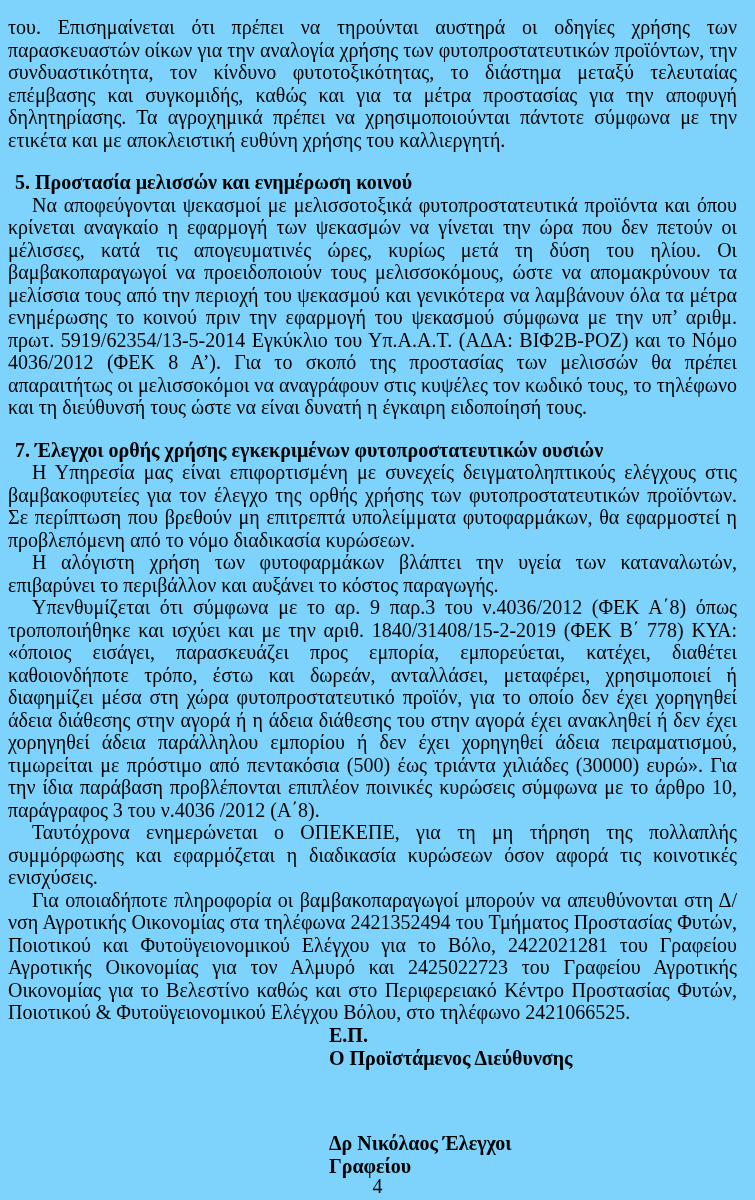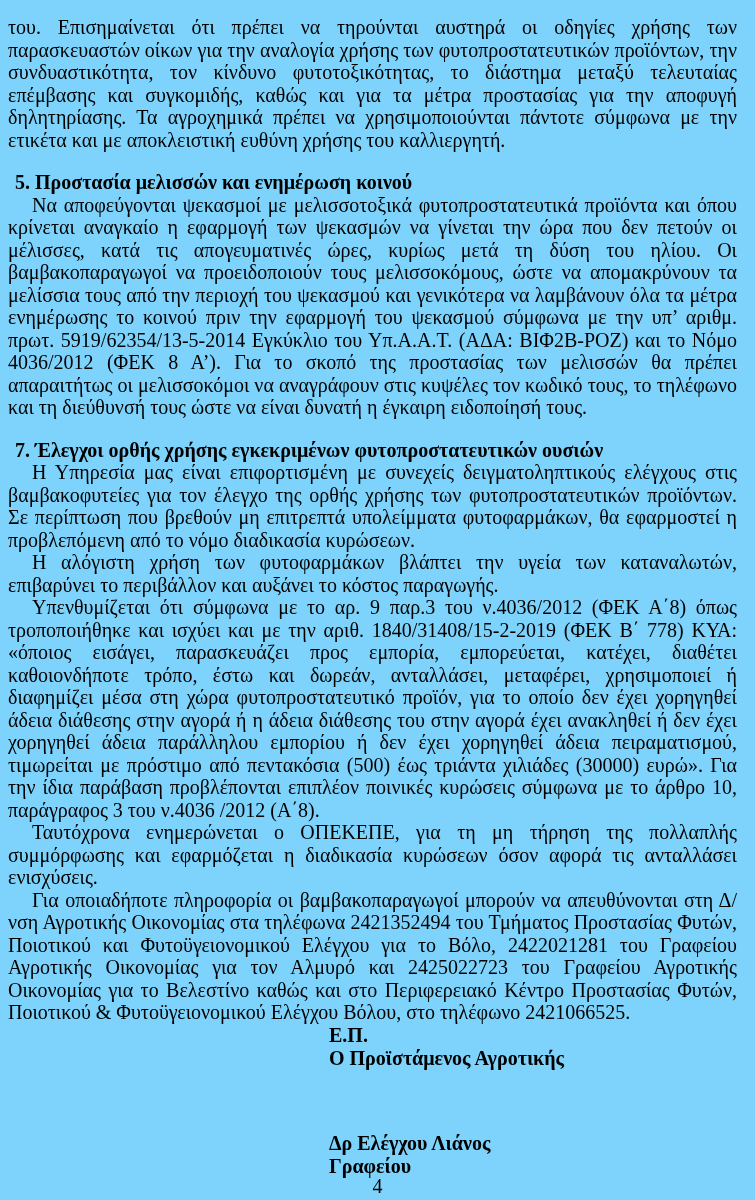--- a/index.html
+++ b/index.html
@@ -69,29 +69,29 @@
   <p class="para">Να αποφεύγονται ψεκασμοί με μελισσοτοξικά φυτοπροστατευτικά προϊόντα και όπου κρίνεται αναγκαίο η εφαρμογή των ψεκασμών να γίνεται την ώρα που δεν πετούν οι μέλισσες, κατά τις απογευματινές ώρες, κυρίως μετά τη δύση του ηλίου. Οι βαμβακοπαραγωγοί να προειδοποιούν τους μελισσοκόμους, ώστε να απομακρύνουν τα μελίσσια τους από την περιοχή του ψεκασμού και γενικότερα να λαμβάνουν όλα τα μέτρα ενημέρωσης το κοινού πριν την εφαρμογή του ψεκασμού σύμφωνα με την υπ’ αριθμ. πρωτ. 5919/62354/13-5-2014 Εγκύκλιο του Υπ.Α.Α.Τ. (ΑΔΑ: ΒΙΦ2Β-ΡΟΖ) και το Νόμο 4036/2012 (ΦΕΚ 8 Α’). Για το σκοπό της προστασίας των μελισσών θα πρέπει απαραιτήτως οι μελισσοκόμοι να αναγράφουν στις κυψέλες τον κωδικό τους, το τηλέφωνο και τη διεύθυνσή τους ώστε να είναι δυνατή η έγκαιρη ειδοποίησή τους.</p>
 
   <h2 class="heading">7. Έλεγχοι ορθής χρήσης εγκεκριμένων φυτοπροστατευτικών ουσιών</h2>
 
   <p class="para">Η Υπηρεσία μας είναι επιφορτισμένη με συνεχείς δειγματοληπτικούς ελέγχους στις βαμβακοφυτείες για τον έλεγχο της ορθής χρήσης των φυτοπροστατευτικών προϊόντων. Σε περίπτωση που βρεθούν μη επιτρεπτά υπολείμματα φυτοφαρμάκων, θα εφαρμοστεί η προβλεπόμενη από το νόμο διαδικασία κυρώσεων.</p>
 
   <p class="para">Η αλόγιστη χρήση των φυτοφαρμάκων βλάπτει την υγεία των καταναλωτών, επιβαρύνει το περιβάλλον και αυξάνει το κόστος παραγωγής.</p>
 
   <p class="para">Υπενθυμίζεται ότι σύμφωνα με το αρ. 9 παρ.3 του ν.4036/2012 (ΦΕΚ Α΄8) όπως τροποποιήθηκε και ισχύει και με την αριθ. 1840/31408/15-2-2019 (ΦΕΚ Β΄ 778) ΚΥΑ: «όποιος εισάγει, παρασκευάζει προς εμπορία, εμπορεύεται, κατέχει, διαθέτει καθοιονδήποτε τρόπο, έστω και δωρεάν, ανταλλάσει, μεταφέρει, χρησιμοποιεί ή διαφημίζει μέσα στη χώρα φυτοπροστατευτικό προϊόν, για το οποίο δεν έχει χορηγηθεί άδεια διάθεσης στην αγορά ή η άδεια διάθεσης του στην αγορά έχει ανακληθεί ή δεν έχει χορηγηθεί άδεια παράλληλου εμπορίου ή δεν έχει χορηγηθεί άδεια πειραματισμού, τιμωρείται με πρόστιμο από πεντακόσια (500) έως τριάντα χιλιάδες (30000) ευρώ». Για την ίδια παράβαση προβλέπονται επιπλέον ποινικές κυρώσεις σύμφωνα με το άρθρο 10, παράγραφος 3 του ν.4036 /2012 (Α΄8).</p>
 
-  <p class="para">Ταυτόχρονα ενημερώνεται ο ΟΠΕΚΕΠΕ, για τη μη τήρηση της πολλαπλής συμμόρφωσης και εφαρμόζεται η διαδικασία κυρώσεων όσον αφορά τις ανταλλάσει ενισχύσεις.</p>
+  <p class="para">Ταυτόχρονα ενημερώνεται ο ΟΠΕΚΕΠΕ, για τη μη τήρηση της πολλαπλής συμμόρφωσης και εφαρμόζεται η διαδικασία κυρώσεων όσον αφορά τις κοινοτικές ενισχύσεις.</p>
 
   <p class="para">Για οποιαδήποτε πληροφορία οι βαμβακοπαραγωγοί μπορούν να απευθύνονται στη Δ/νση Αγροτικής Οικονομίας στα τηλέφωνα 2421352494 του Τμήματος Προστασίας Φυτών, Ποιοτικού και Φυτοϋγειονομικού Ελέγχου για το Βόλο, 2422021281 του Γραφείου Αγροτικής Οικονομίας για τον Αλμυρό και 2425022723 του Γραφείου Αγροτικής Οικονομίας για το Βελεστίνο καθώς και στο Περιφερειακό Κέντρο Προστασίας Φυτών, Ποιοτικού &amp; Φυτοϋγειονομικού Ελέγχου Βόλου, στο τηλέφωνο 2421066525.</p>
 
   <div class="sig-block sig-ep">
     <div>Ε.Π.</div>
-    <div>Ο Προϊστάμενος Αγροτικής</div>
+    <div>Ο Προϊστάμενος Διεύθυνσης</div>
   </div>
 
   <div class="sig-block sig-name">
-    <div>Δρ Ελέγχου Λιάνος</div>
+    <div>Δρ Νικόλαος Έλεγχοι</div>
     <div>Γραφείου</div>
   </div>
 
   <div class="page-number">4</div>
 
 </div>
 
 </body></html>

